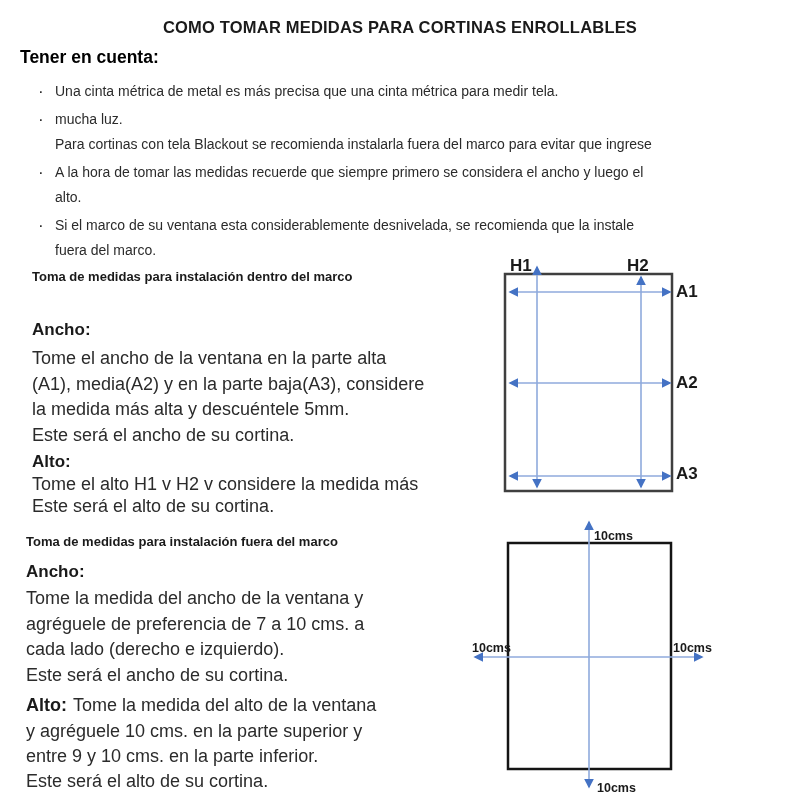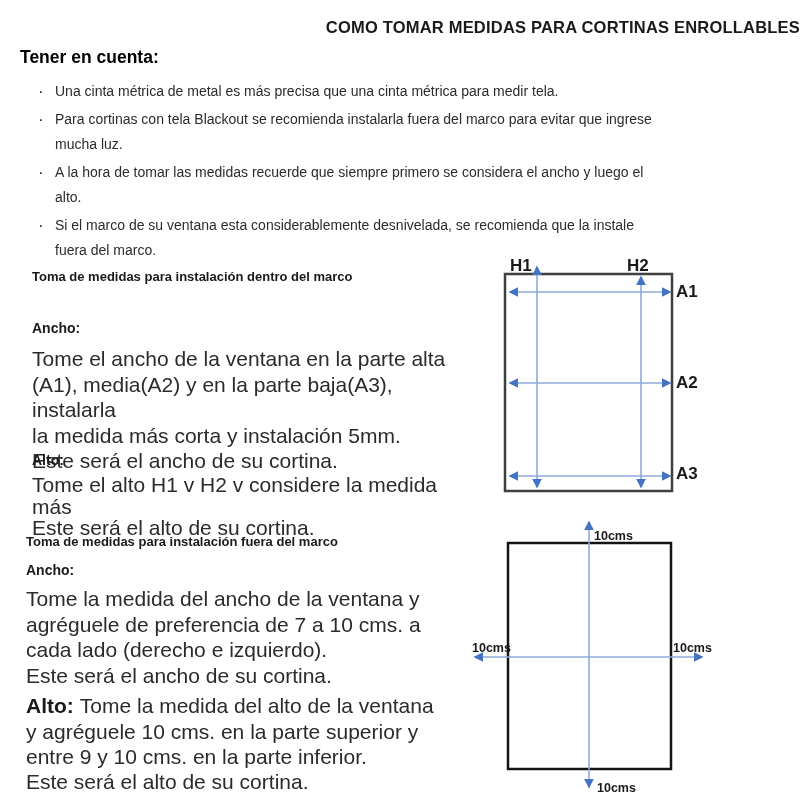--- a/index.html
+++ b/index.html
@@ -3,31 +3,31 @@
 <meta charset="utf-8">
 <style>
   html,body{margin:0;padding:0;}
   body{
     width:800px;height:800px;position:relative;background:#ffffff;
     font-family:"Liberation Sans","DejaVu Sans",sans-serif;color:#2b2b2b;
     overflow:hidden;
   }
   .abs{position:absolute;}
   .doc-title{
-    top:18px;left:0;width:800px;text-align:right;
+    top:18px;left:0;width:800px;text-align:center;
     font-size:16.5px;font-weight:bold;color:#1a1a1a;letter-spacing:.2px;
   }
   .notes-heading{top:47px;left:20px;font-size:17.5px;font-weight:bold;color:#000000;}
   .bullets{top:79px;left:38px;width:740px;}
   .bullet-row{display:flex;margin-bottom:3px;}
   .bullet-marker{width:17px;flex:0 0 17px;font-size:17px;line-height:25px;color:#2b2b2b;}
   .bullet-text{font-size:14px;line-height:25px;}
   .sec-heading{font-size:13px;font-weight:bold;color:#1a1a1a;line-height:29px;}
-  .sub-label{font-size:14px;font-weight:bold;color:#1a1a1a;}
-  .body-line{font-size:21px;line-height:25.5px;}
+  .sub-label{font-size:17px;font-weight:bold;color:#1a1a1a;}
+  .body-line{font-size:18px;line-height:25.5px;}
   .tight .body-line{line-height:21.5px;}
   .inline-label{font-weight:bold;color:#1a1a1a;margin-right:6px;}
   svg text{font-family:"Liberation Sans","DejaVu Sans",sans-serif;}
   .dim-label{font-size:17px;font-weight:bold;fill:#1a1a1a;}
   .dim-label-sm{font-size:12.5px;font-weight:bold;fill:#1a1a1a;}
 </style>
 </head>
 <body>
 
 <div class="abs doc-title">COMO TOMAR MEDIDAS PARA CORTINAS ENROLLABLES</div>
@@ -35,22 +35,22 @@
 <div class="abs notes-heading">Tener en cuenta:</div>
 
 <div class="abs bullets">
   <div class="bullet-row">
     <span class="bullet-marker">·</span>
     <span class="bullet-text">Una cinta métrica de metal es más precisa que una cinta métrica para medir tela.</span>
   </div>
   <div class="bullet-row">
     <span class="bullet-marker">·</span>
     <span class="bullet-text">
+      <div>mucha luz.</div>
       <div>Para cortinas con tela Blackout se recomienda instalarla fuera del marco para evitar que ingrese</div>
-      <div>mucha luz.</div>
     </span>
   </div>
   <div class="bullet-row">
     <span class="bullet-marker">·</span>
     <span class="bullet-text">
       <div>A la hora de tomar las medidas recuerde que siempre primero se considera el ancho y luego el</div>
       <div>alto.</div>
     </span>
   </div>
   <div class="bullet-row">
@@ -59,22 +59,22 @@
       <div>Si el marco de su ventana esta considerablemente desnivelada, se recomienda que la instale</div>
       <div>fuera del marco.</div>
     </span>
   </div>
 </div>
 
 <div class="abs sec-heading" style="top:262px;left:32px;width:445px;">Toma de medidas para instalación dentro del marco</div>
 <div class="abs sub-label" style="top:320px;left:32px;">Ancho:</div>
 <div class="abs" style="top:346px;left:32px;width:430px;">
   <div class="body-line">Tome el ancho de la ventana en la parte alta</div>
-  <div class="body-line">(A1), media(A2) y en la parte baja(A3), instalarla</div>
-  <div class="body-line">la medida más corta y instalación 5mm.</div>
+  <div class="body-line">(A1), media(A2) y en la parte baja(A3), considere</div>
+  <div class="body-line">la medida más alta y descuéntele 5mm.</div>
   <div class="body-line">Este será el ancho de su cortina.</div>
 </div>
 <div class="abs sub-label" style="top:452px;left:32px;">Alto:</div>
 <div class="abs tight" style="top:474px;left:32px;width:430px;">
   <div class="body-line">Tome el alto H1 v H2 v considere la medida más</div>
   <div class="body-line">Este será el alto de su cortina.</div>
 </div>
 
 <div class="abs sec-heading" style="top:527px;left:26px;width:480px;">Toma de medidas para instalación fuera del marco</div>
 <div class="abs sub-label" style="top:562px;left:26px;">Ancho:</div>

